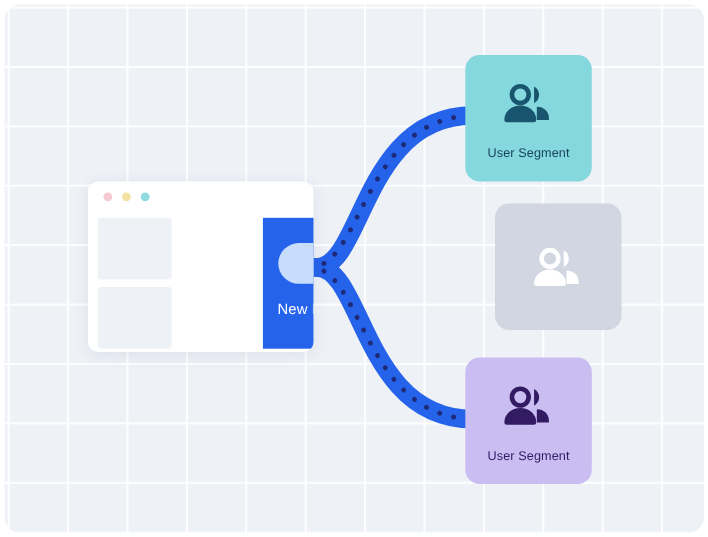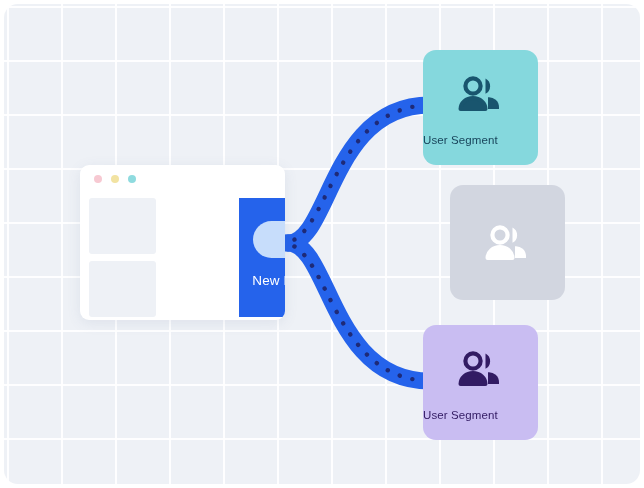--- a/index.html
+++ b/index.html
@@ -122,20 +122,21 @@
     position: absolute;
     left: 0;
     width: 100%;
     display: flex;
     justify-content: center;
   }
   .card .card-label {
     position: absolute;
     left: 0;
     width: 100%;
+    text-align: center;
     font-size: 11.5px;
     letter-spacing: 0.1px;
   }
 
   #card-top {
     left: 423px; top: 50px;
     width: 115px; height: 115px;
     background: #85d8dd;
   }
   #card-top .icon-wrap { top: 26px; }

